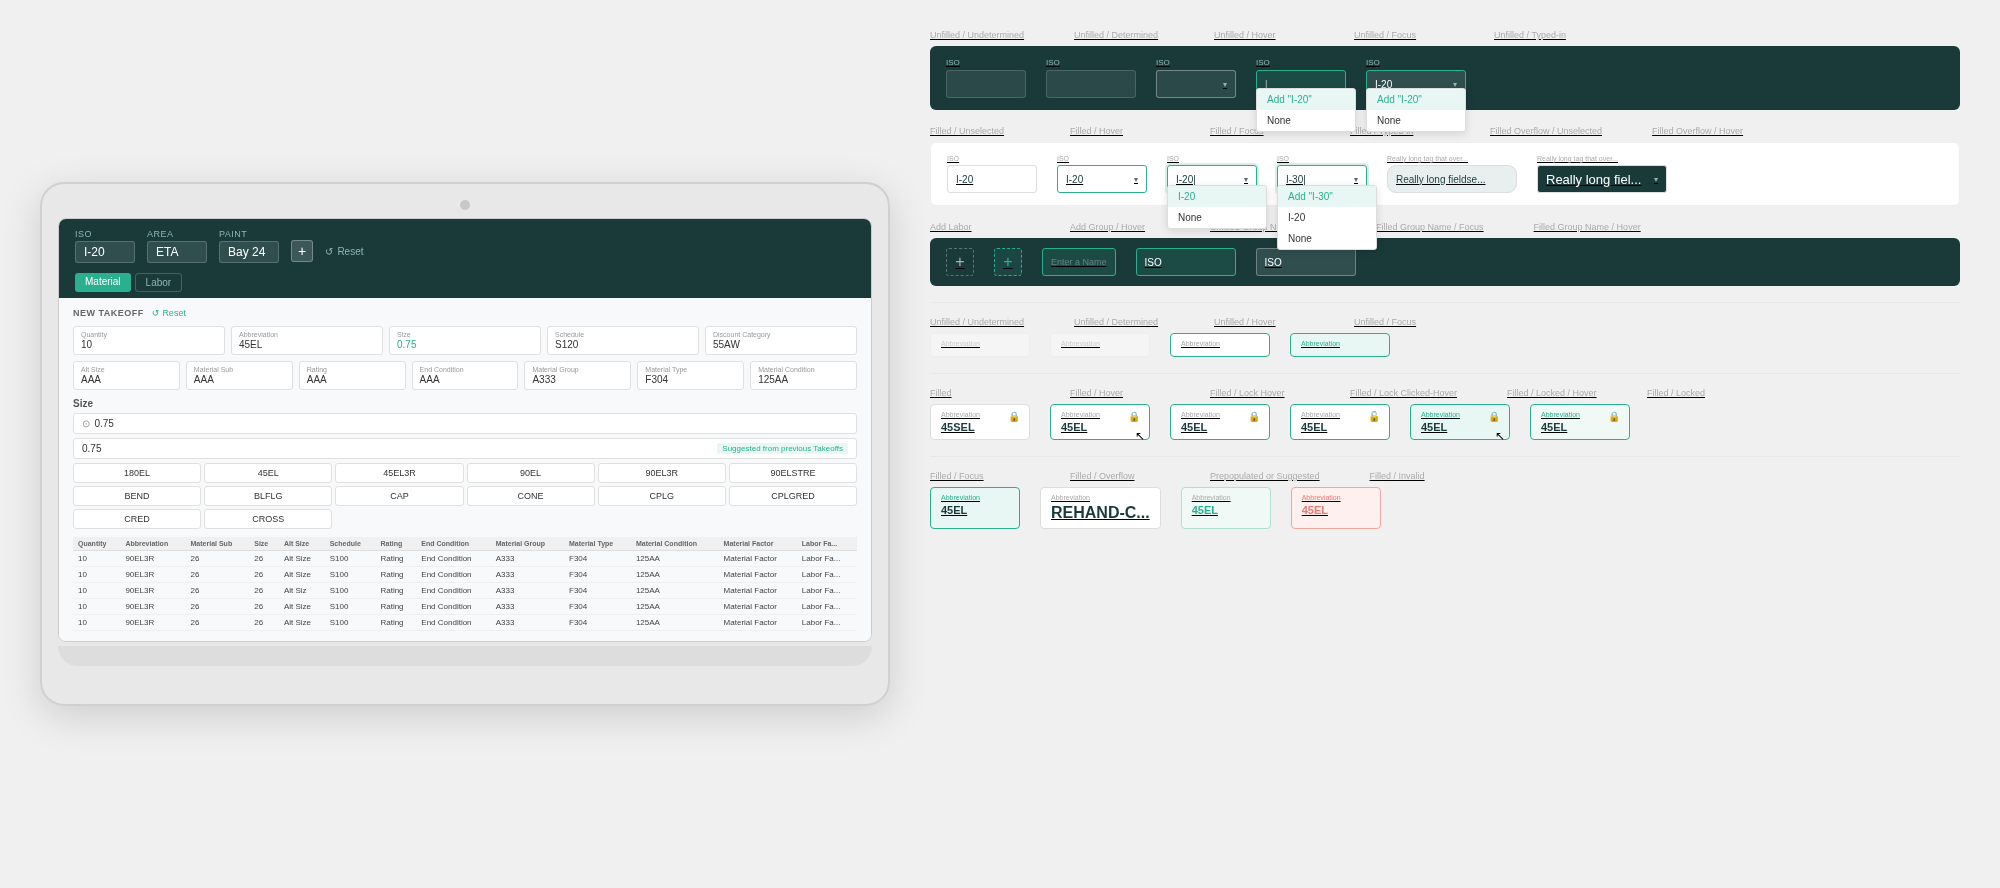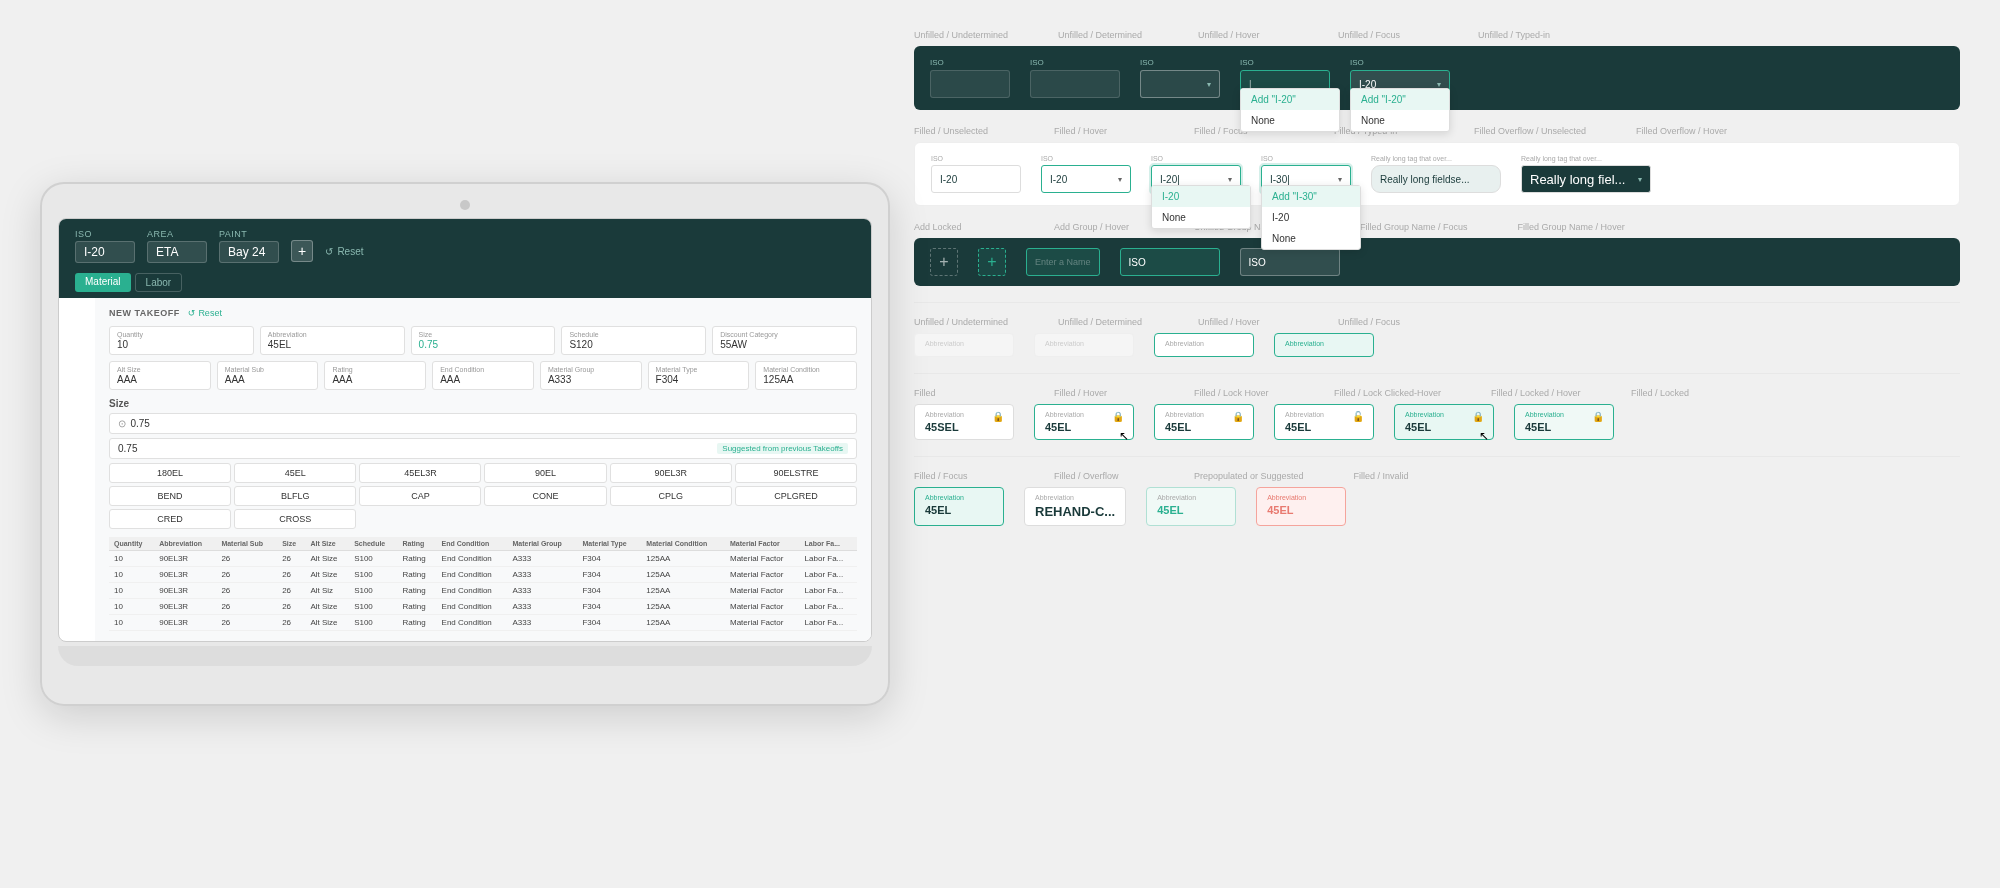--- a/index.html
+++ b/index.html
@@ -117,21 +117,20 @@
     }
     .tab-btn.inactive {
       background: transparent;
       color: #8ab8b0;
       border: 1px solid rgba(255,255,255,0.2);
     }
 
     .app-body {
       padding: 10px 14px;
       background: #f8f9fa;
-      margin-left: 36px;
     }
     .takeoff-bar {
       display: flex;
       align-items: center;
       gap: 8px;
       margin-bottom: 8px;
     }
     .takeoff-label {
       font-size: 9px;
       color: #666;
@@ -258,24 +257,25 @@
     .data-table td {
       padding: 3px 5px;
       border-bottom: 1px solid #f0f0f0;
       color: #444;
       font-size: 8px;
     }
 
     
     .design-panel {
       flex: 1;
-      margin-left: 24px;
+      margin-left: 40px;
       height: 100%;
       overflow-y: auto;
       padding: 10px 0;
+      text-decoration: underline;
     }
 
     
     .dark-panel {
       background: #1a3a3a;
       border-radius: 6px;
       padding: 12px 16px;
       display: flex;
       gap: 20px;
       align-items: flex-end;
@@ -889,21 +889,21 @@
     <div class="filled-input-field">
       <span style="font-size:7px;color:#aaa;">Really long tag that over...</span>
       <div class="filled-inp overflow-hover filled-inp-dropdown">
         <span style="flex:1;font-size:13px;">Really long fiel...</span>
         <span style="font-size:8px;color:#8ab8b0;">▾</span>
       </div>
     </div>
   </div>
 
   <div class="section-header-row">
-    <span class="section-header-item">Add Locked</span>
+    <span class="section-header-item">Add Labor</span>
     <span class="section-header-item">Add Group / Hover</span>
     <span class="section-header-item">Unfilled Group Name / Focus</span>
     <span class="section-header-item">Filled Group Name / Focus</span>
     <span class="section-header-item">Filled Group Name / Hover</span>
   </div>
 
   <div class="add-group-panel">
 
     <div>
       <div class="add-group-btn">+</div>
@@ -1023,21 +1023,21 @@
 
   <div class="small-states-grid">
 
     <div class="abbrev-focus-card">
       <div style="font-size:7px;color:#2ab090;margin-bottom:3px;">Abbreviation</div>
       <div style="font-size:11px;font-weight:600;color:#1a3a3a;">45EL</div>
     </div>
 
     <div class="abbrev-overflow-card">
       <div style="font-size:7px;color:#aaa;margin-bottom:3px;">Abbreviation</div>
-      <div style="font-size:13px;font-weight:600;color:#1a3a3a;">REHAND-C...</div>
+      <div style="font-size:16px;font-weight:600;color:#1a3a3a;">REHAND-C...</div>
     </div>
 
     <div class="abbrev-prepop-card" style="background:#f0f9f6;border-color:#b0e0d4;">
       <div style="font-size:7px;color:#aaa;margin-bottom:3px;">Abbreviation</div>
       <div style="font-size:11px;font-weight:600;color:#2ab090;">45EL</div>
     </div>
 
     <div class="abbrev-invalid-card">
       <div class="abbrev-invalid-label">Abbreviation</div>
       <div class="abbrev-invalid-value">45EL</div>

